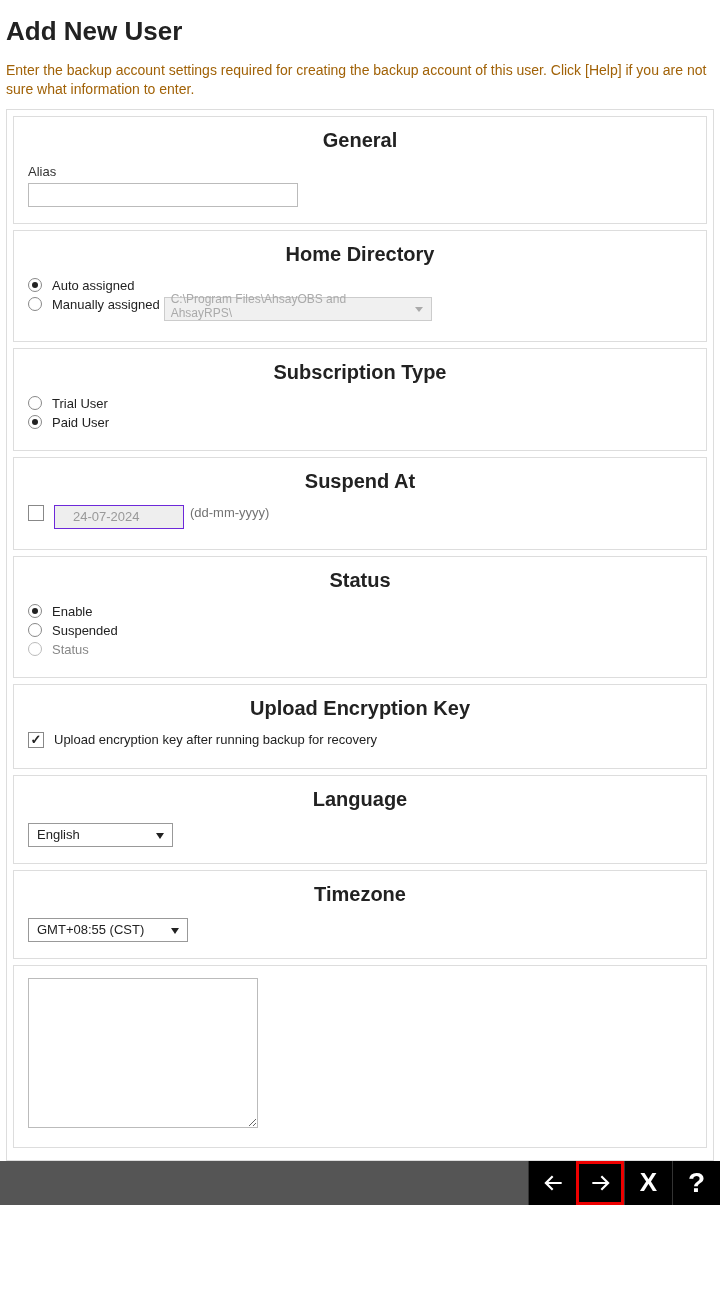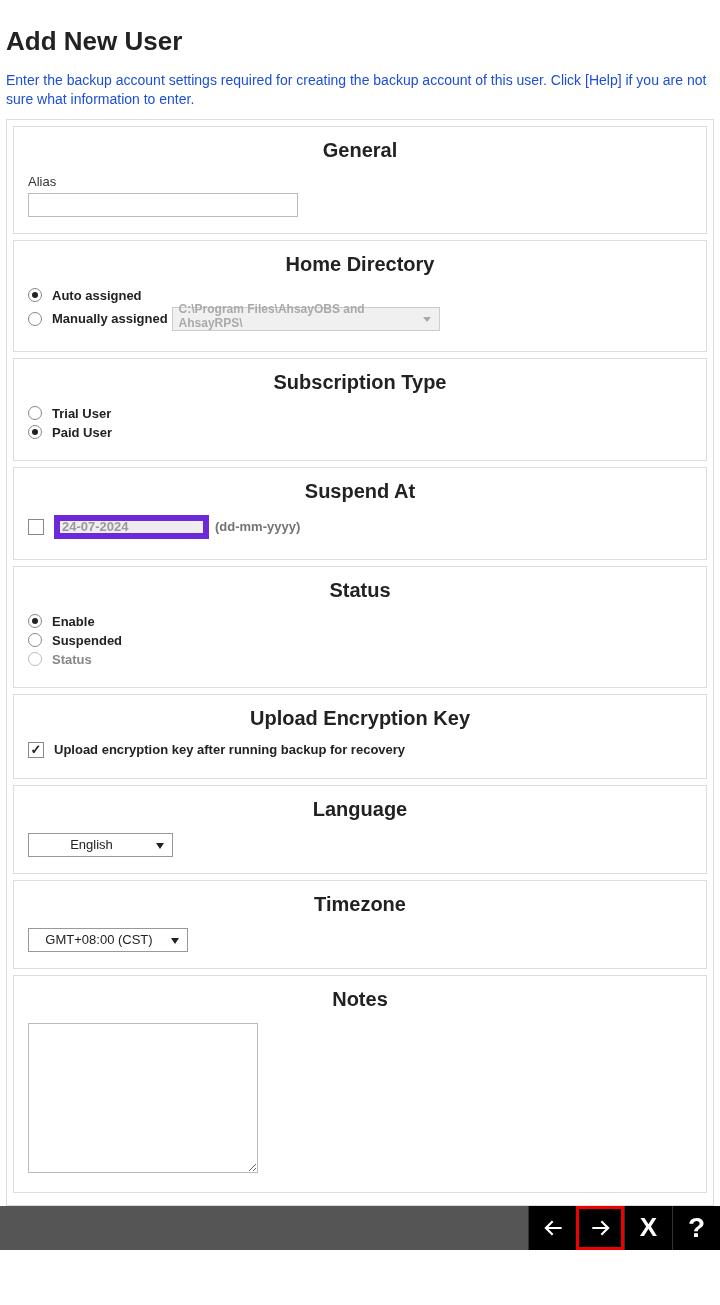--- a/index.html
+++ b/index.html
@@ -4,41 +4,40 @@
 <style>
   * { box-sizing: border-box; }
   body {
     margin: 0; padding: 0;
     font-family: Arial, Helvetica, sans-serif;
     font-size: 14px; color: #222;
     width: 720px;
     background: #fff;
   }
   .page { padding: 6px 6px 0 6px; }
-  h1.page-title { font-size: 26px; font-weight: 600; margin: 20px 0 14px 0; }
-  .intro { font-size: 14px; color: #1d4ed8; line-height: 1.35; margin-bottom: 10px; }
+  h1.page-title { font-size: 26px; font-weight: 600; margin: 10px 0 14px 0; }
+  .intro { font-size: 14px; color: #a16207; line-height: 1.35; margin-bottom: 10px; }
   .form-outer { border: 1px solid #ddd; padding: 6px; }
   .section {
     border: 1px solid #ddd;
     padding: 12px 14px 16px 14px;
     margin-bottom: 6px;
     background: #fff;
   }
   .section-title { font-size: 20px; font-weight: 700; margin: 0 0 12px 0; text-align: center; }
   .field-label { font-size: 13px; color: #333; margin-bottom: 4px; }
   .text-input {
     width: 270px; height: 24px;
     border: 1px solid #bbb; background: #fff;
     padding: 2px 6px; font-size: 13px;
   }
   .radio-row, .check-row {
-    display: flex; align-items: center;
+    display: flex; align-items: flex-start;
     font-size: 13px; color: #222;
     margin: 4px 0;
-    font-weight: bold;
   }
   .radio {
     width: 14px; height: 14px; border-radius: 50%;
     border: 1.5px solid #888; margin-right: 10px;
     display: inline-flex; align-items: center; justify-content: center;
     flex-shrink: 0;
   }
   .radio.checked::after {
     content: ""; width: 6px; height: 6px; border-radius: 50%;
     background: #222;
@@ -63,30 +62,30 @@
     margin-left: 4px;
   }
   .path-select::after {
     content: ""; position: absolute; right: 8px; top: 50%;
     transform: translateY(-2px);
     border-left: 4px solid transparent;
     border-right: 4px solid transparent;
     border-top: 5px solid #aaa;
   }
   .date-input {
-    width: 155px; height: 24px; border: 6px solid #6d28d9;
+    width: 130px; height: 24px; border: 1px solid #6d28d9;
     background: #eee; color: #999; font-size: 13px;
-    padding: 2px 2px; display: inline-flex; align-items: center;
+    padding: 2px 18px; display: inline-flex; align-items: center;
     margin-right: 6px;
   }
   .select {
     height: 24px; border: 1px solid #999;
     background: #fff; font-size: 13px;
     padding: 3px 26px 3px 8px; position: relative;
-    display: inline-flex; align-items: center; justify-content: center;
+    display: inline-flex; align-items: center;
   }
   .select::after {
     content: ""; position: absolute; right: 8px; top: 50%;
     transform: translateY(-2px);
     border-left: 4px solid transparent;
     border-right: 4px solid transparent;
     border-top: 6px solid #222;
   }
   .lang-select { width: 145px; }
   .tz-select { width: 160px; }
@@ -192,26 +191,25 @@
     <div class="section">
       <div class="section-title">Language</div>
       <div class="select lang-select">
         <span>English</span>
       </div>
     </div>
 
     <div class="section">
       <div class="section-title">Timezone</div>
       <div class="select tz-select">
-        <span>GMT+08:00 (CST)</span>
-      </div>
-    </div>
-
-    <div class="section">
-      <div class="section-title">Notes</div>
+        <span>GMT+08:55 (CST)</span>
+      </div>
+    </div>
+
+    <div class="section">
       <textarea class="notes-area" style=""></textarea>
     </div>
 
   </div>
 </div>
 
 <div class="footer">
   <div class="footer-btn">
     <svg viewBox="0 0 24 24">
         <path fill="#fff" d="M20 11H7.8l4.6-4.6L11 5l-7 7 7 7 1.4-1.4L7.8 13H20z"></path>

